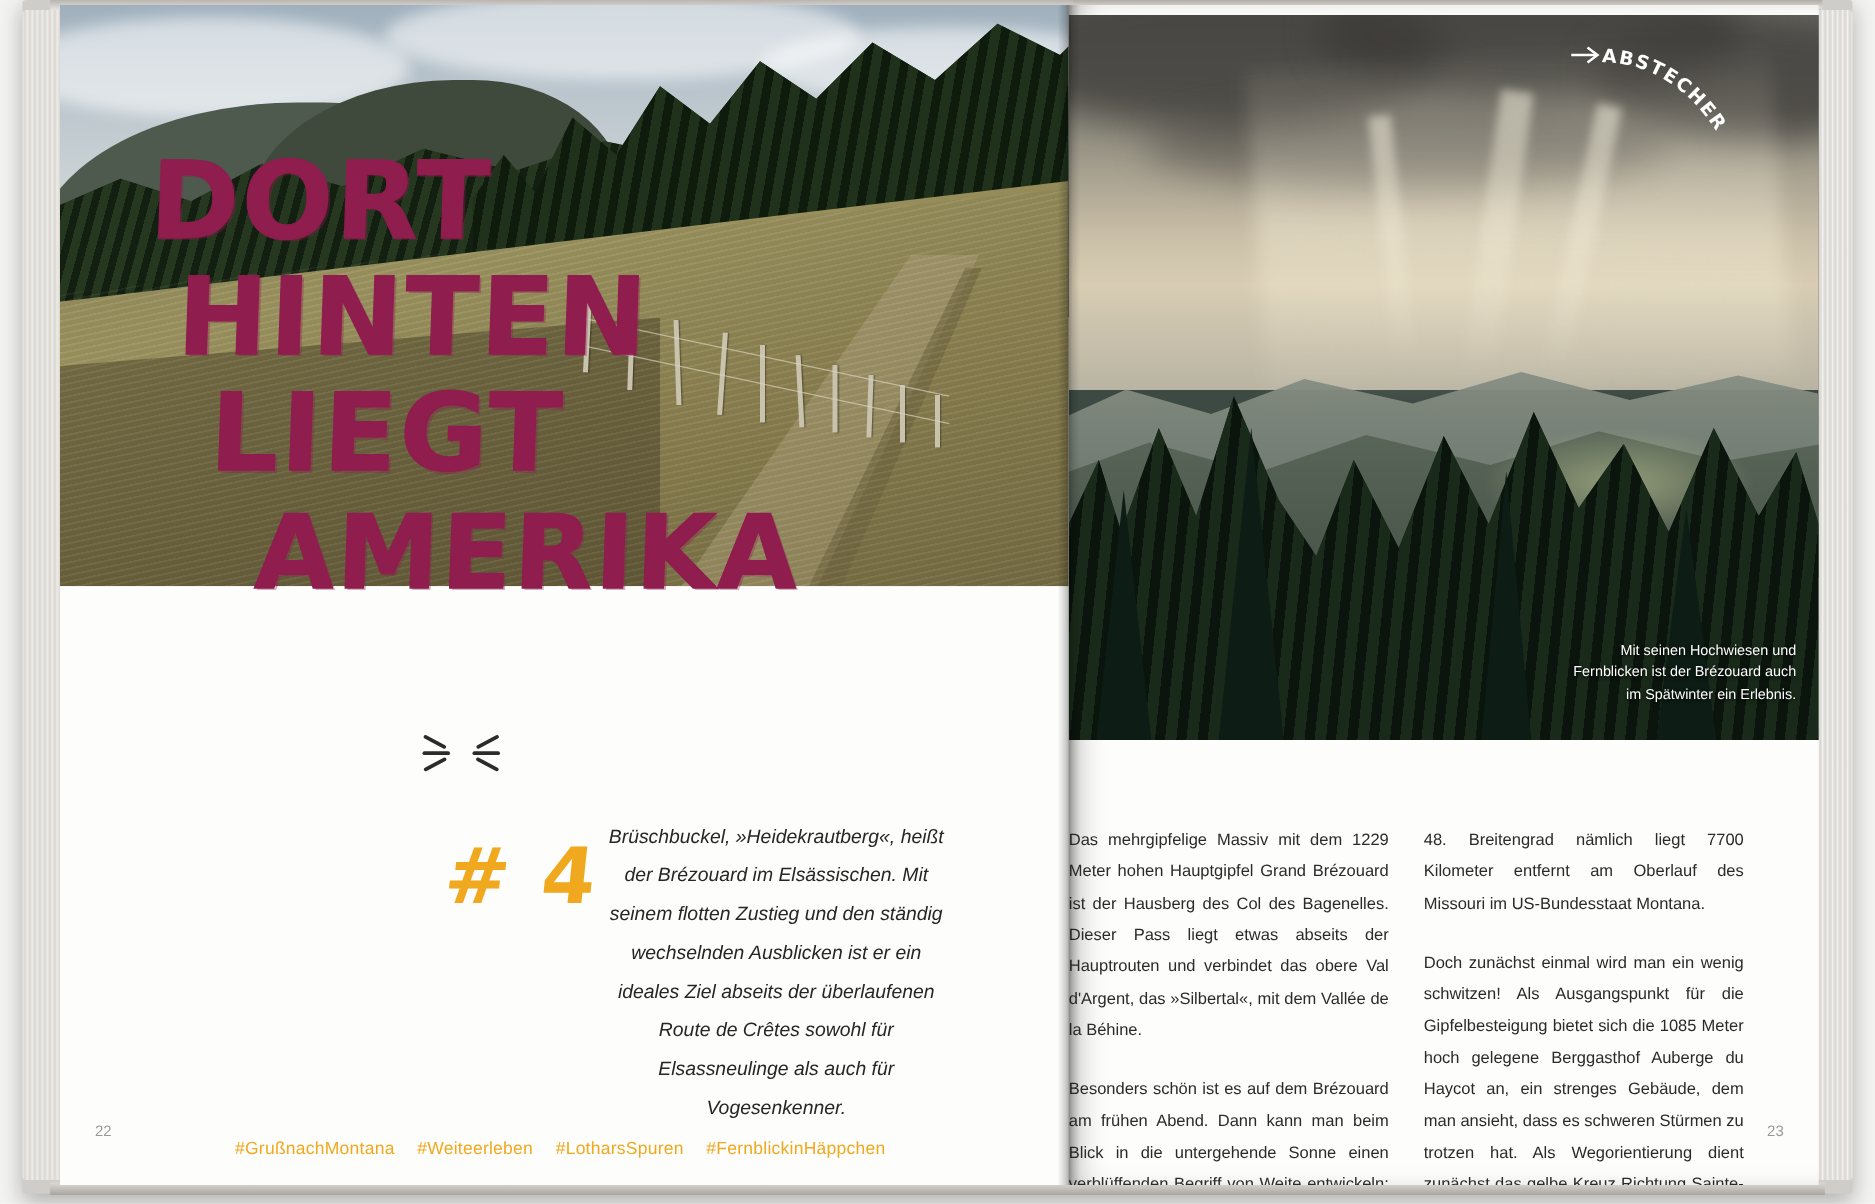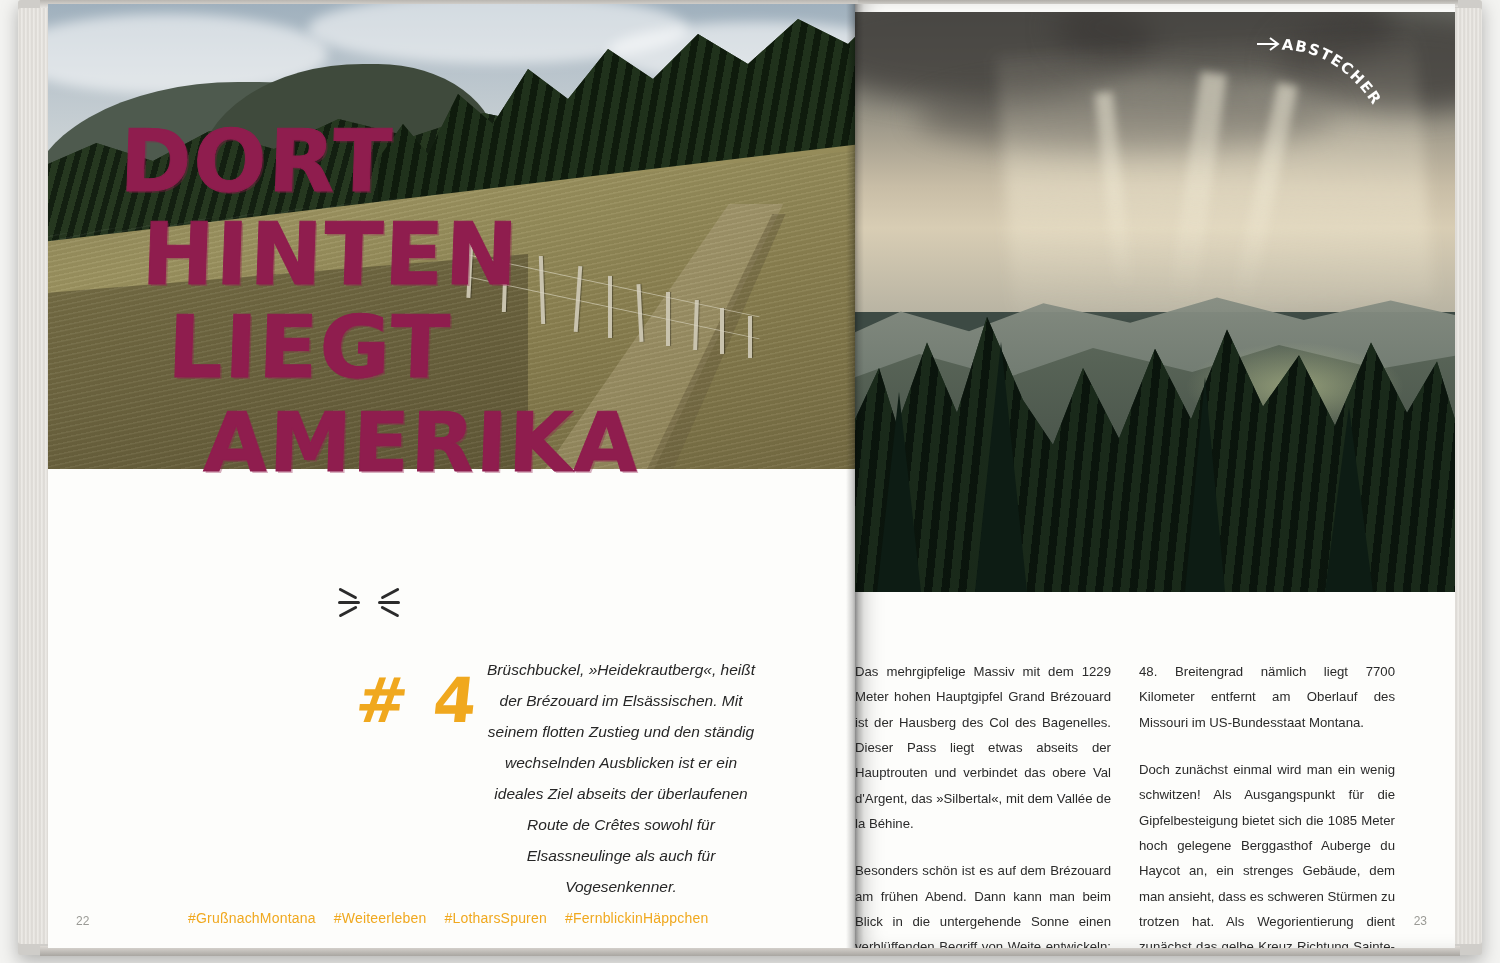--- a/index.html
+++ b/index.html
@@ -266,21 +266,21 @@
     font-style: italic;
     font-size: 15.5px;
     line-height: 2.0;
     color: #262626;
     font-family: "Liberation Sans", sans-serif;
     text-align: center;
   }
 
   .folio {
     position: absolute;
-    bottom: 20px;
+    bottom: 36px;
     font-size: 12px;
     color: #9a9a95;
   }
   .folio-left { left: 28px; }
   .folio-right { right: 28px; }
 
   .hashtags {
     position: absolute;
     left: 140px; bottom: 22px;
     font-size: 14px;
@@ -491,20 +491,21 @@
       <div class="rp-ray" style="left:250px; top:80px; width:18px; height:200px; transform:rotate(-6deg);"></div>
       <div class="rp-hills"></div>
       <div class="rp-hills2"></div>
       <div class="rp-valley-light"></div>
       <div class="rp-fg-forest"></div>
       <div class="tree-cone" style="left:120px; border-width: 0 26px 250px 26px;"></div>
       <div class="tree-cone" style="left:22px; border-width: 0 22px 200px 22px;"></div>
       <div class="tree-cone" style="left:330px; border-width: 0 20px 215px 20px;"></div>
       <div class="tree-cone" style="left:470px; border-width: 0 24px 185px 24px;"></div>
 
+      <div class="photo-caption">Mit seinen Hochwiesen und Fernblicken ist der Brézouard auch im Spätwinter ein Erlebnis.</div>
 
       <div class="abstecher">
         <svg width="150" height="110" viewBox="0 0 150 110">
           <defs>
             <path id="arcpath" d="M 18,20 Q 88,16 128,92" fill="none"></path>
           </defs>
           <path d="M 2,14 L 22,14" stroke="#ffffff" stroke-width="2" fill="none"></path>
           <path d="M 15,8 L 23,14 L 15,20" stroke="#ffffff" stroke-width="2" fill="none"></path>
           <text font-family="DejaVu Sans, sans-serif" font-size="15" font-weight="bold" fill="#ffffff" letter-spacing="1.5">
             <textPath href="#arcpath" startOffset="6%">ABSTECHER</textPath>

